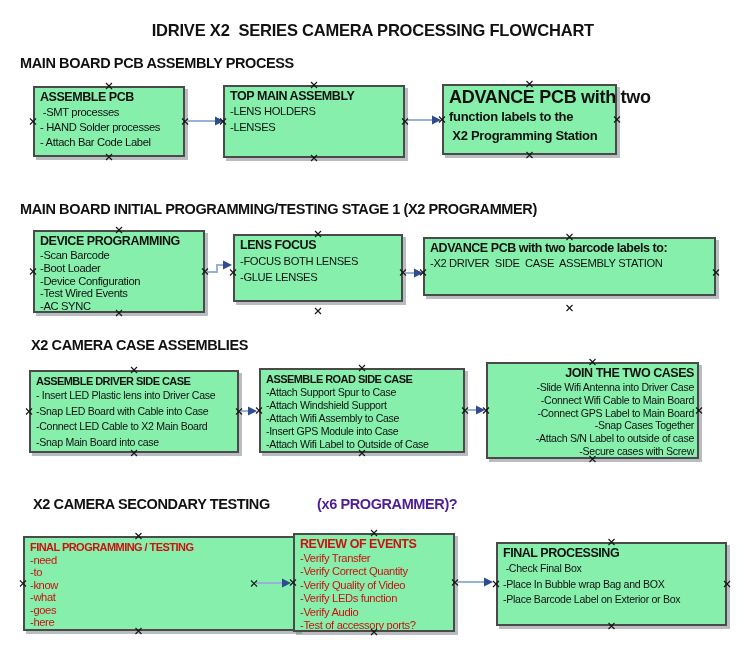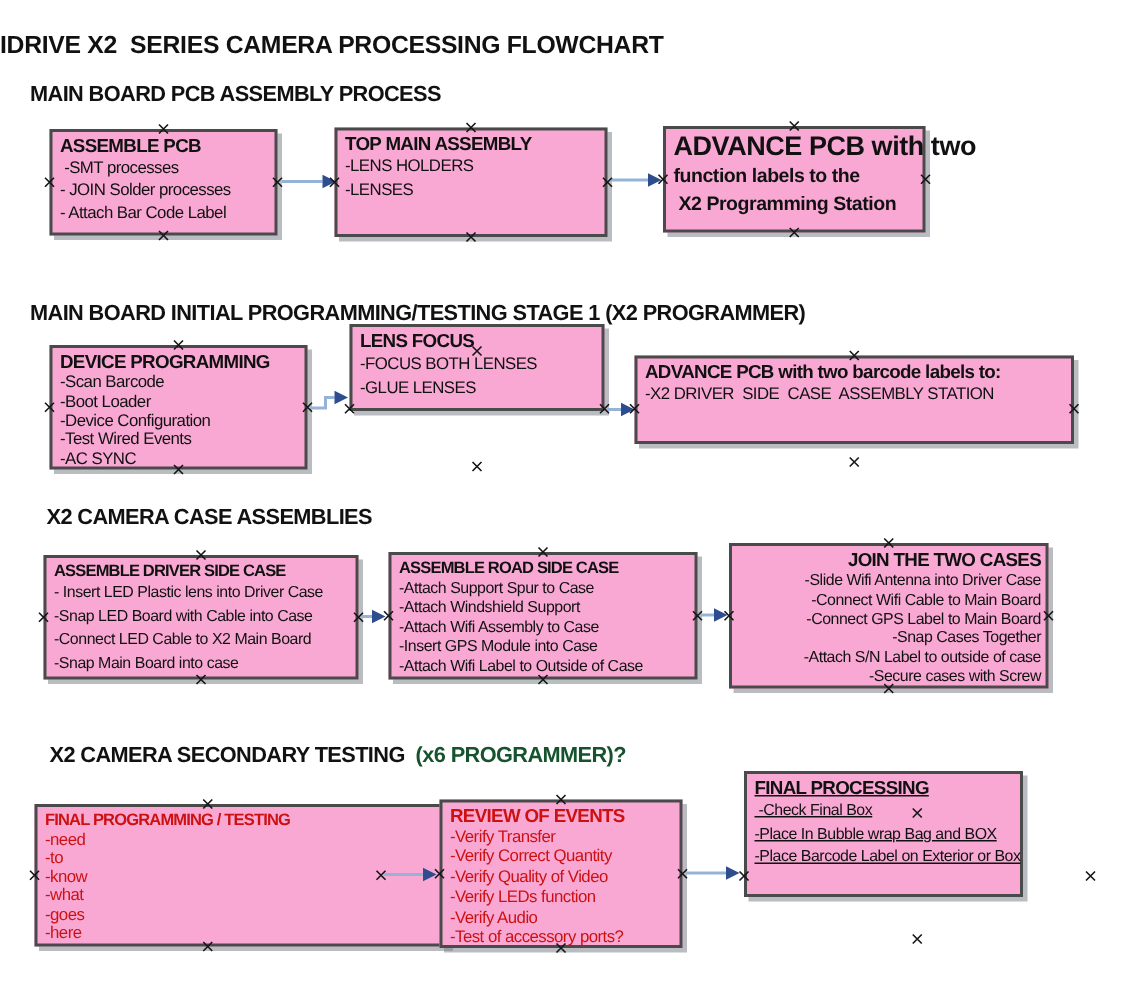--- a/index.html
+++ b/index.html
@@ -1,23 +1,23 @@
 <!DOCTYPE html>
 <html><head>
 <meta charset="utf-8">
 <style>
   html,body{margin:0;padding:0;background:#ffffff;}
   #canvas{position:relative;width:747px;height:662px;background:#ffffff;
           font-family:"Liberation Sans", sans-serif;color:#111;overflow:hidden;}
-  .page-title{position:absolute;left:0;top:21px;width:594px;text-align:left;
+  .page-title{position:absolute;left:0;top:21px;width:594px;text-align:right;
           font-size:16.5px;font-weight:bold;letter-spacing:-.2px;white-space:pre;}
   .section-heading{position:absolute;font-size:14.5px;font-weight:bold;
           letter-spacing:-.4px;white-space:pre;}
-  .red-text{color:#14532d;}
-  .fbox{position:absolute;background:#f9a8d4;border:2px solid #4a4a4a;
+  .red-text{color:#4c1d95;margin-left:40px;}
+  .fbox{position:absolute;background:#86efac;border:2px solid #4a4a4a;
           box-sizing:border-box;padding:2px 3px 0 5px;
           box-shadow:3px 3px 0 rgba(128,133,140,.55);}
   .box-title{font-size:12.5px;font-weight:bold;letter-spacing:-.45px;
           line-height:15px;white-space:pre;}
   .tight .box-title{font-size:11px;letter-spacing:-.55px;line-height:14px;}
   .box-item{font-size:11.2px;letter-spacing:-.35px;line-height:var(--lh,15px);white-space:pre;}
   .small-items .box-item{font-size:10.6px;letter-spacing:-.3px;}
   .all-bold .box-title{font-size:18px;line-height:19px;letter-spacing:-.3px;}
   .all-bold .box-item{font-size:13px;font-weight:bold;letter-spacing:-.3px;}
   .red .box-title,.red .box-item{color:#cc1111;}
@@ -35,21 +35,21 @@
   <div class="page-title">IDRIVE X2  SERIES CAMERA PROCESSING FLOWCHART</div>
 
   <div class="section-heading" style="left:20px;top:55px;">MAIN BOARD PCB ASSEMBLY PROCESS</div>
   <div class="section-heading" style="left:20px;top:201px;">MAIN BOARD INITIAL PROGRAMMING/TESTING STAGE 1 (X2 PROGRAMMER)</div>
   <div class="section-heading" style="left:31px;top:337px;">X2 CAMERA CASE ASSEMBLIES</div>
   <div class="section-heading" style="left:33px;top:496px;"><span>X2 CAMERA SECONDARY TESTING </span><span class="red-text"> (x6 PROGRAMMER)?</span></div>
 
   <div class="fbox" style="left:33px;top:86px;width:152px;height:71px;--lh:15px;">
     <div class="box-title">ASSEMBLE PCB</div>
     <div class="box-item"> -SMT processes</div>
-    <div class="box-item">- JOIN Solder processes</div>
+    <div class="box-item">- HAND Solder processes</div>
     <div class="box-item">- Attach Bar Code Label</div>
   </div>
 
   <div class="fbox" style="left:223px;top:85px;width:182px;height:73px;--lh:15.5px;">
     <div class="box-title">TOP MAIN ASSEMBLY</div>
     <div class="box-item">-LENS HOLDERS</div>
     <div class="box-item">-LENSES</div>
   </div>
 
   <div class="fbox all-bold" style="left:442px;top:84px;width:175px;height:71px;--lh:19px;">
@@ -60,21 +60,21 @@
 
   <div class="fbox" style="left:33px;top:230px;width:172px;height:83px;--lh:12.8px;">
     <div class="box-title">DEVICE PROGRAMMING</div>
     <div class="box-item">-Scan Barcode</div>
     <div class="box-item">-Boot Loader</div>
     <div class="box-item">-Device Configuration</div>
     <div class="box-item">-Test Wired Events</div>
     <div class="box-item">-AC SYNC</div>
   </div>
 
-  <div class="fbox" style="left:233px;top:216px;width:170px;height:58px;--lh:16px;">
+  <div class="fbox" style="left:233px;top:234px;width:170px;height:68px;--lh:16px;">
     <div class="box-title">LENS FOCUS</div>
     <div class="box-item">-FOCUS BOTH LENSES</div>
     <div class="box-item">-GLUE LENSES</div>
   </div>
 
   <div class="fbox" style="left:423px;top:237px;width:293px;height:59px;--lh:15px;">
     <div class="box-title">ADVANCE PCB with two barcode labels to:</div>
     <div class="box-item">-X2 DRIVER  SIDE  CASE  ASSEMBLY STATION</div>
   </div>
 
@@ -118,21 +118,21 @@
   <div class="fbox red" style="left:293px;top:533px;width:162px;height:99px;--lh:13.4px;">
     <div class="box-title">REVIEW OF EVENTS</div>
     <div class="box-item">-Verify Transfer</div>
     <div class="box-item">-Verify Correct Quantity</div>
     <div class="box-item">-Verify Quality of Video</div>
     <div class="box-item">-Verify LEDs function</div>
     <div class="box-item">-Verify Audio</div>
     <div class="box-item">-Test of accessory ports?</div>
   </div>
 
-  <div class="fbox small-items" style="left:496px;top:514px;width:186px;height:84px;text-decoration:underline;--lh:15.5px;">
+  <div class="fbox small-items" style="left:496px;top:542px;width:231px;height:84px;--lh:15.5px;">
     <div class="box-title">FINAL PROCESSING</div>
     <div class="box-item"> -Check Final Box</div>
     <div class="box-item">-Place In Bubble wrap Bag and BOX</div>
     <div class="box-item">-Place Barcode Label on Exterior or Box</div>
   </div>
 
   <svg id="overlay" viewBox="0 0 747 662" xmlns="http://www.w3.org/2000/svg">
     <g class="arrow">
       <line class="aline" x1="188" y1="121" x2="215" y2="121"></line>
       <polygon class="ahead" points="215,116.5 224,121 215,125.5"></polygon>

